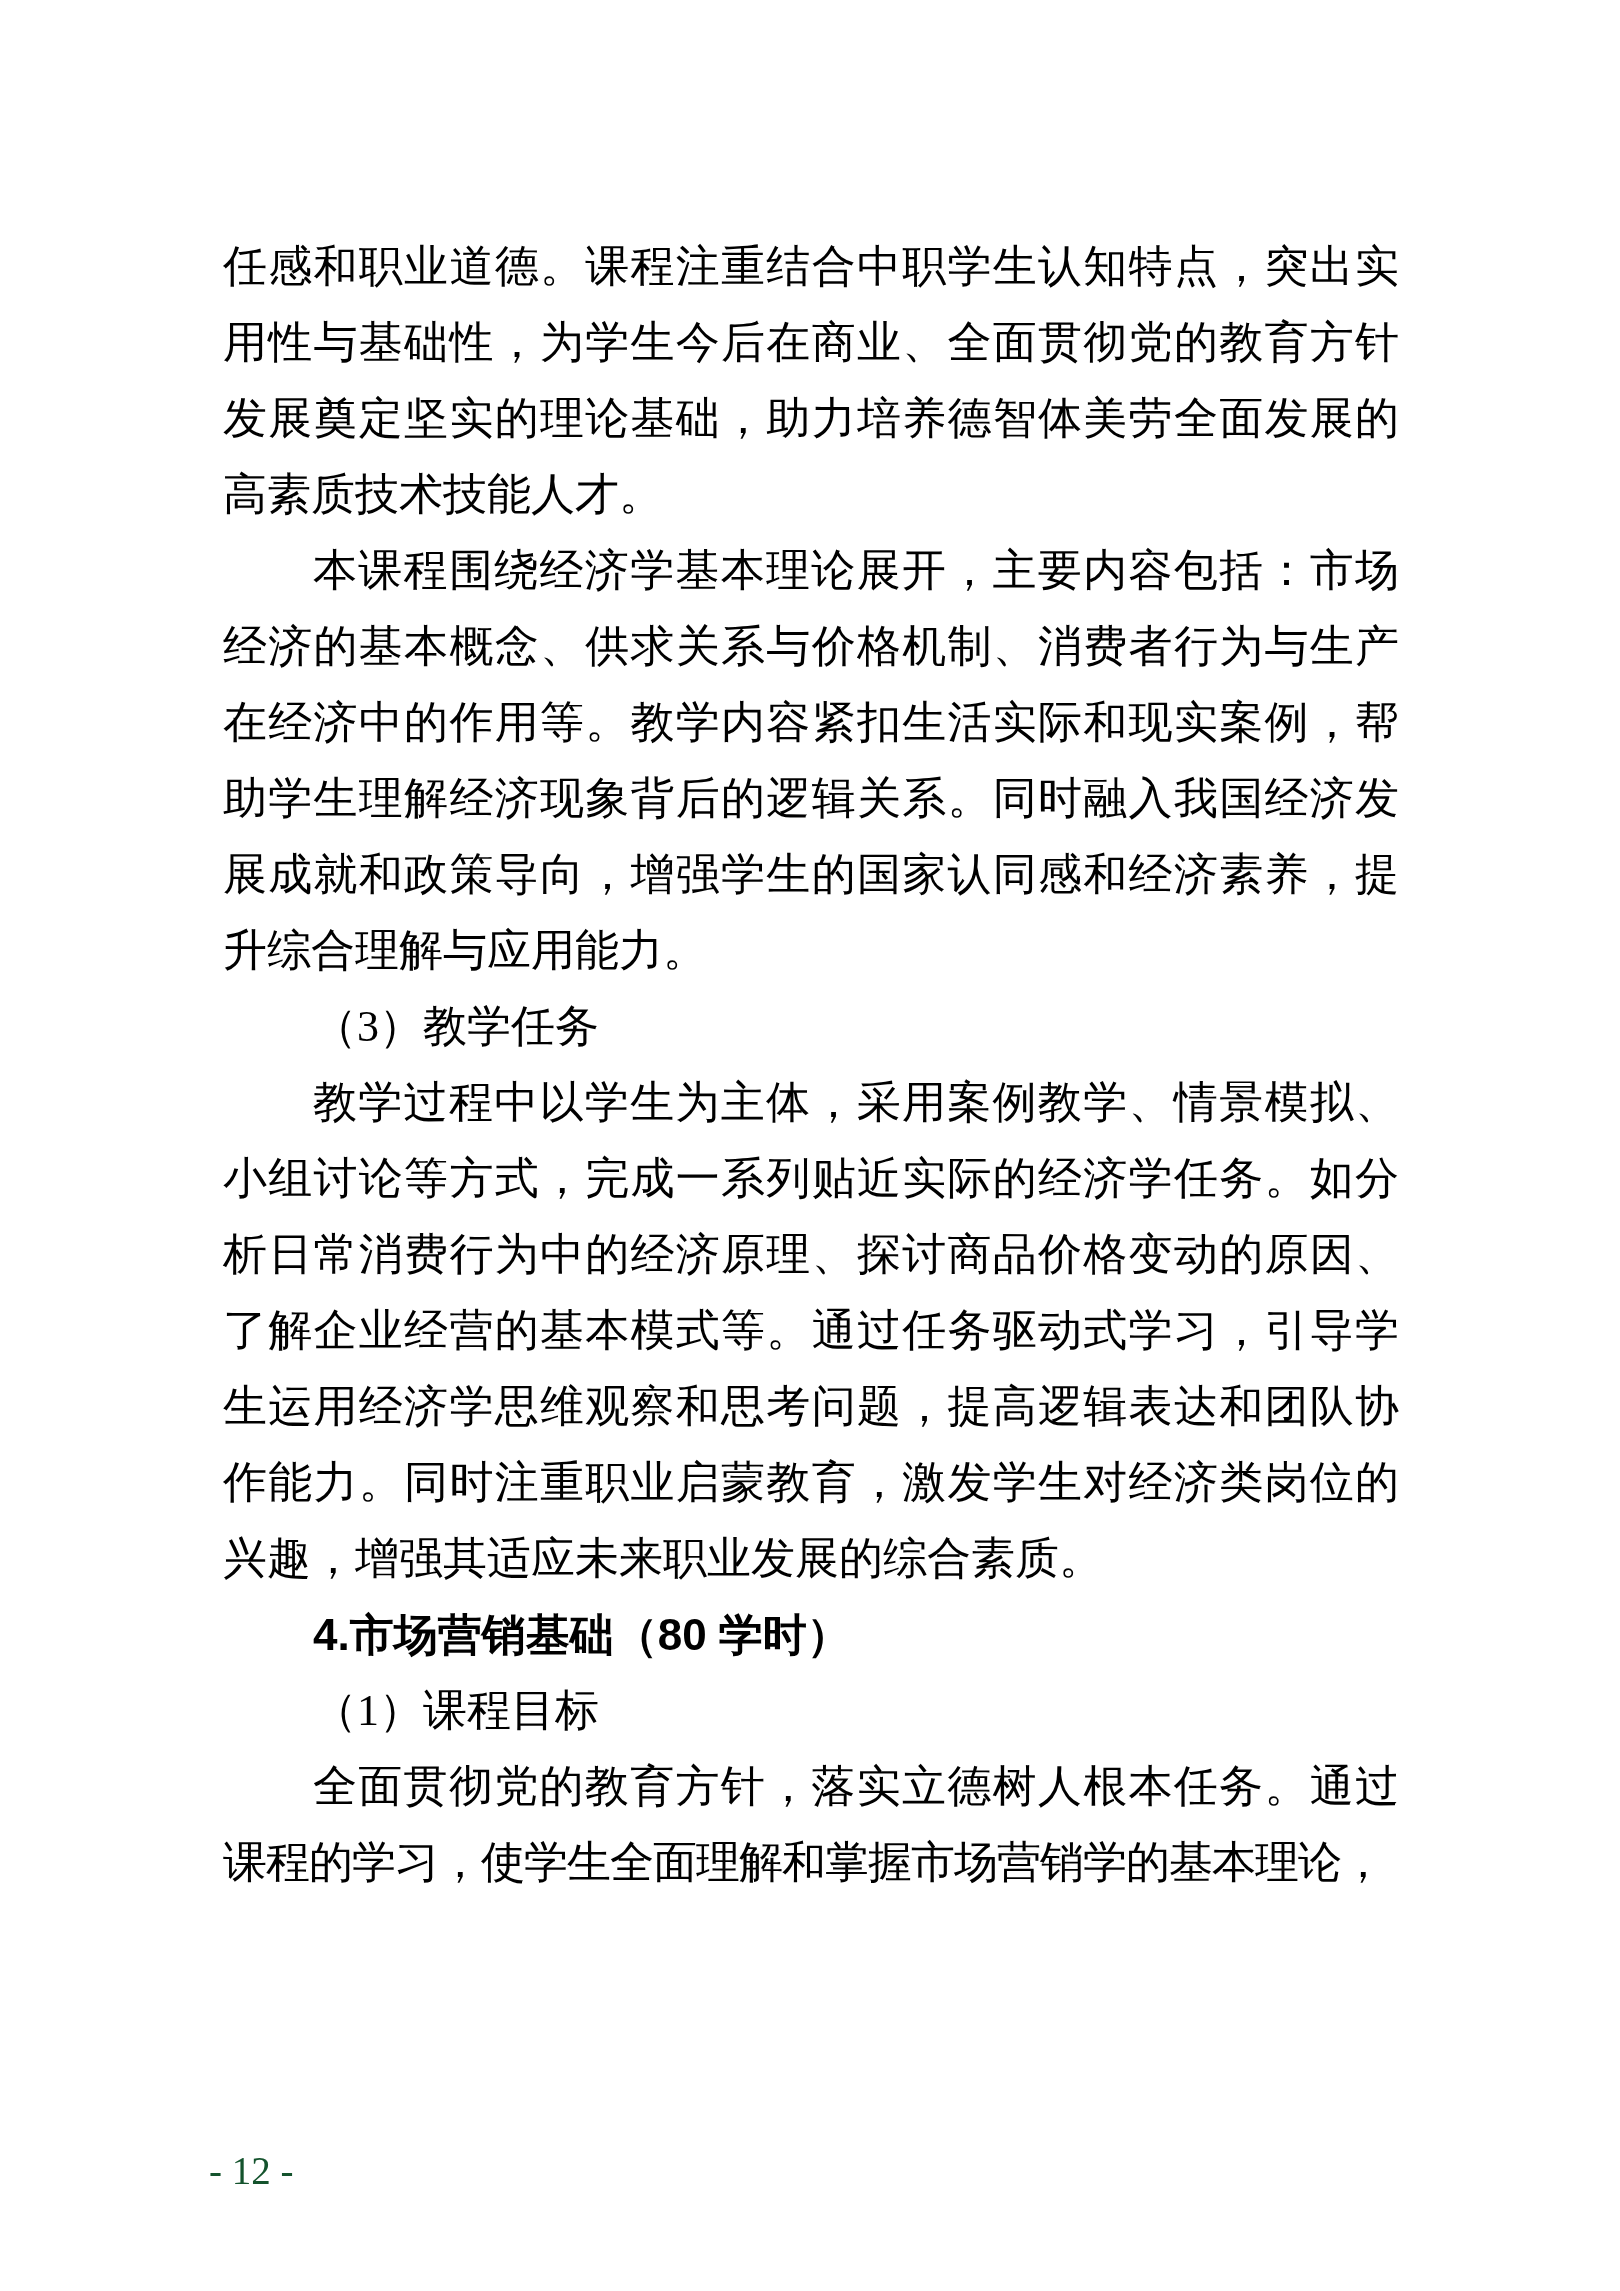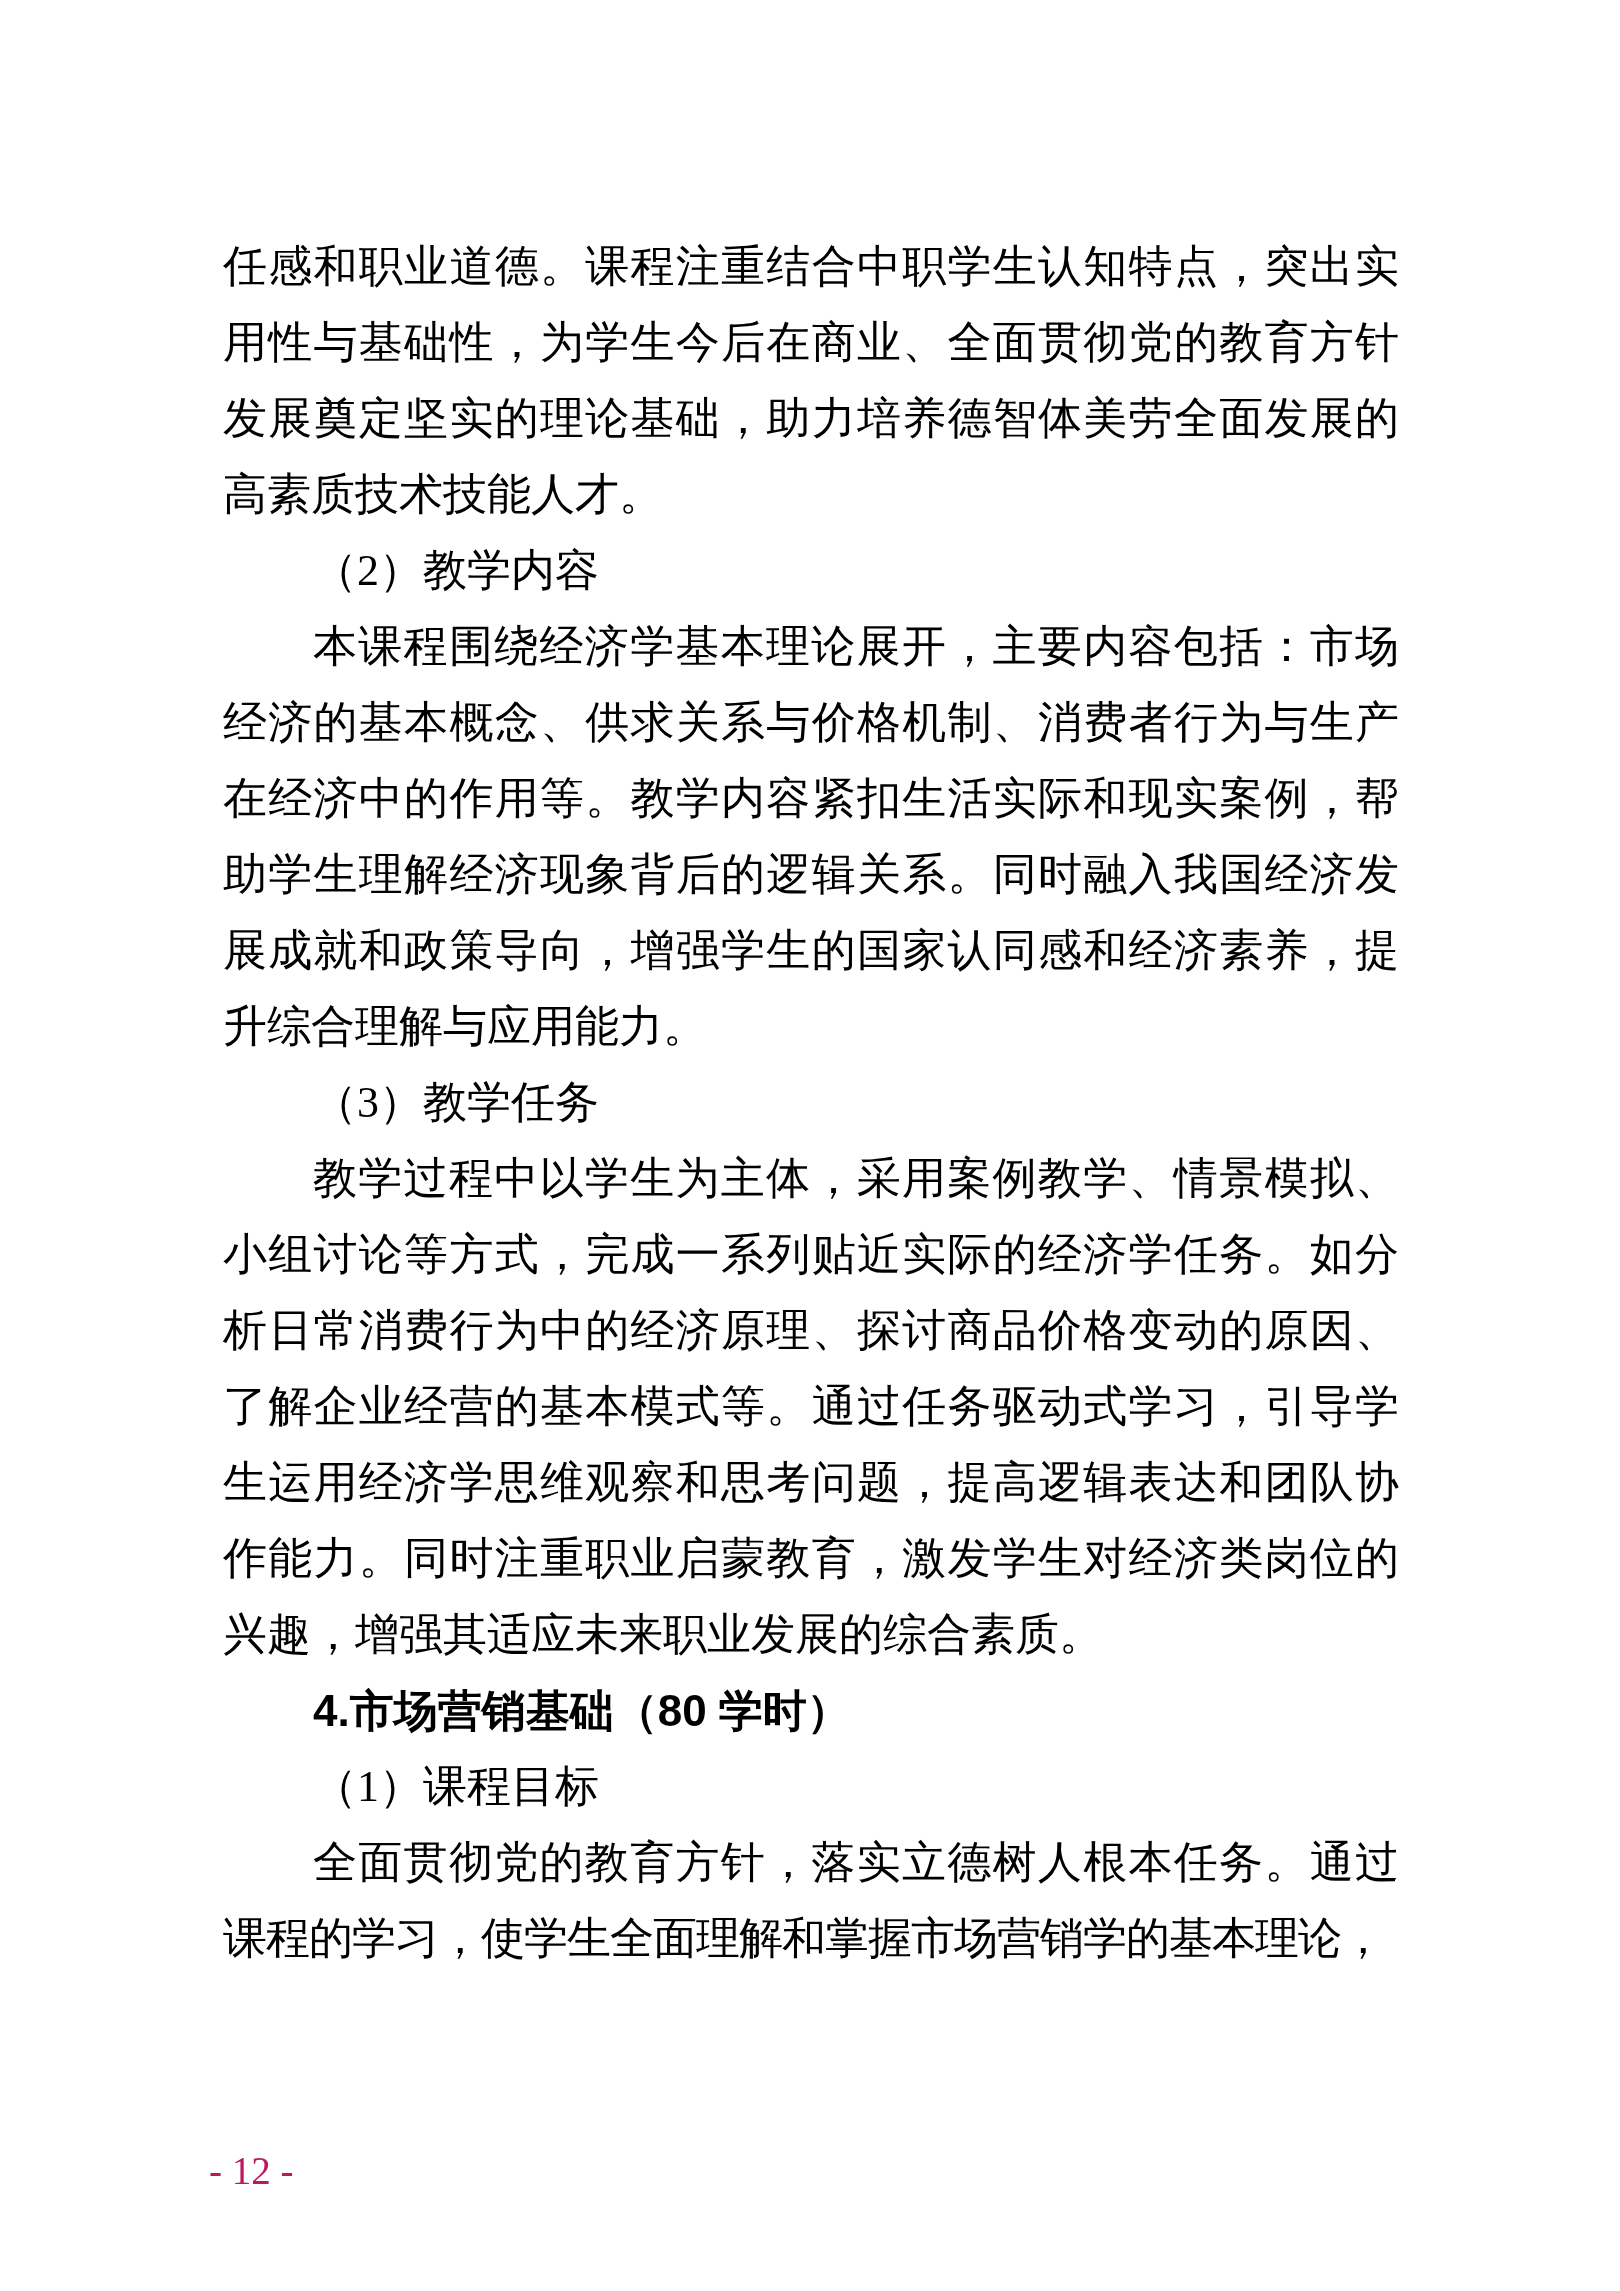--- a/index.html
+++ b/index.html
@@ -34,33 +34,32 @@
     font-family: "Liberation Sans", sans-serif;
     font-weight: bold;
   }
   .footer {
     position: absolute;
     left: 209px;
     top: 2123px;
     font-size: 39px;
     line-height: 47px;
     font-family: "Liberation Serif", serif;
-    color: #be185d;
+    color: #14532d;
   }
 </style>
 </head>
 <body>
 
 <div class="page">
   <div class="text-block">
     <div class="line full">任感和职业道德。课程注重结合中职学生认知特点，突出实</div>
     <div class="line full">用性与基础性，为学生今后在商业、全面贯彻党的教育方针</div>
     <div class="line full">发展奠定坚实的理论基础，助力培养德智体美劳全面发展的</div>
     <div class="line end">高素质技术技能人才。</div>
-    <div class="line end indent">（2）教学内容</div>
     <div class="line full indent">本课程围绕经济学基本理论展开，主要内容包括：市场</div>
     <div class="line full">经济的基本概念、供求关系与价格机制、消费者行为与生产</div>
     <div class="line full">在经济中的作用等。教学内容紧扣生活实际和现实案例，帮</div>
     <div class="line full">助学生理解经济现象背后的逻辑关系。同时融入我国经济发</div>
     <div class="line full">展成就和政策导向，增强学生的国家认同感和经济素养，提</div>
     <div class="line end">升综合理解与应用能力。</div>
     <div class="line end indent">（3）教学任务</div>
     <div class="line full indent">教学过程中以学生为主体，采用案例教学、情景模拟、</div>
     <div class="line full">小组讨论等方式，完成一系列贴近实际的经济学任务。如分</div>
     <div class="line full">析日常消费行为中的经济原理、探讨商品价格变动的原因、</div>

